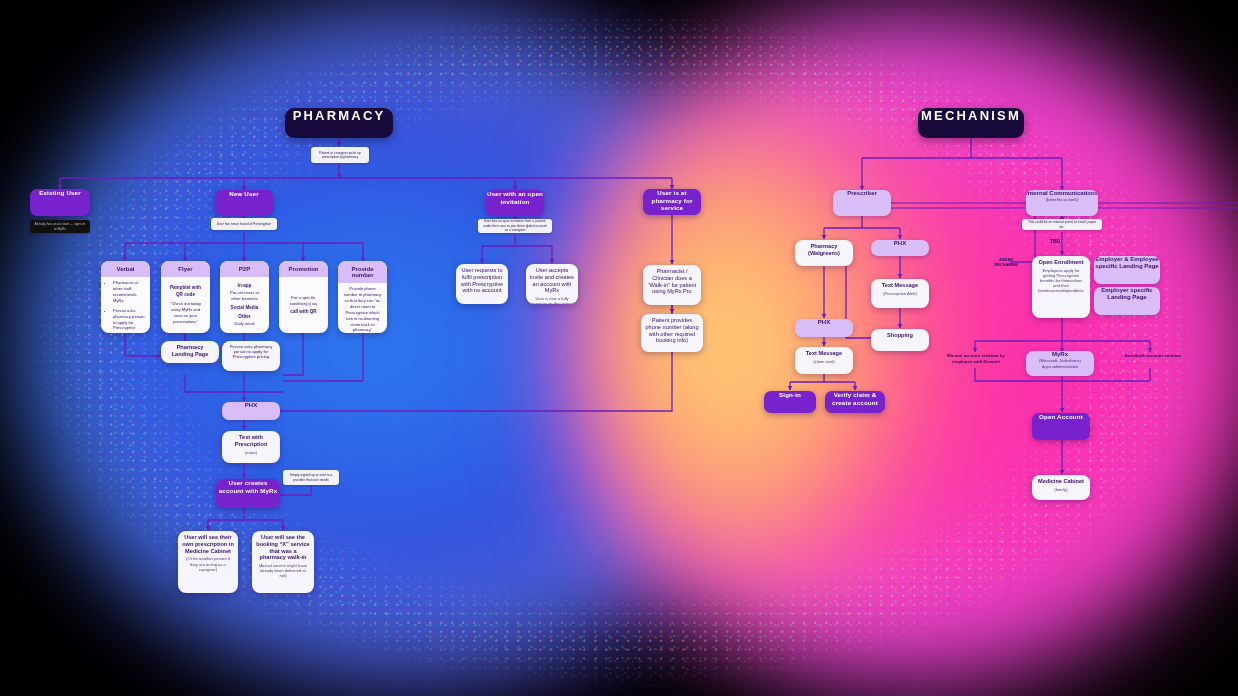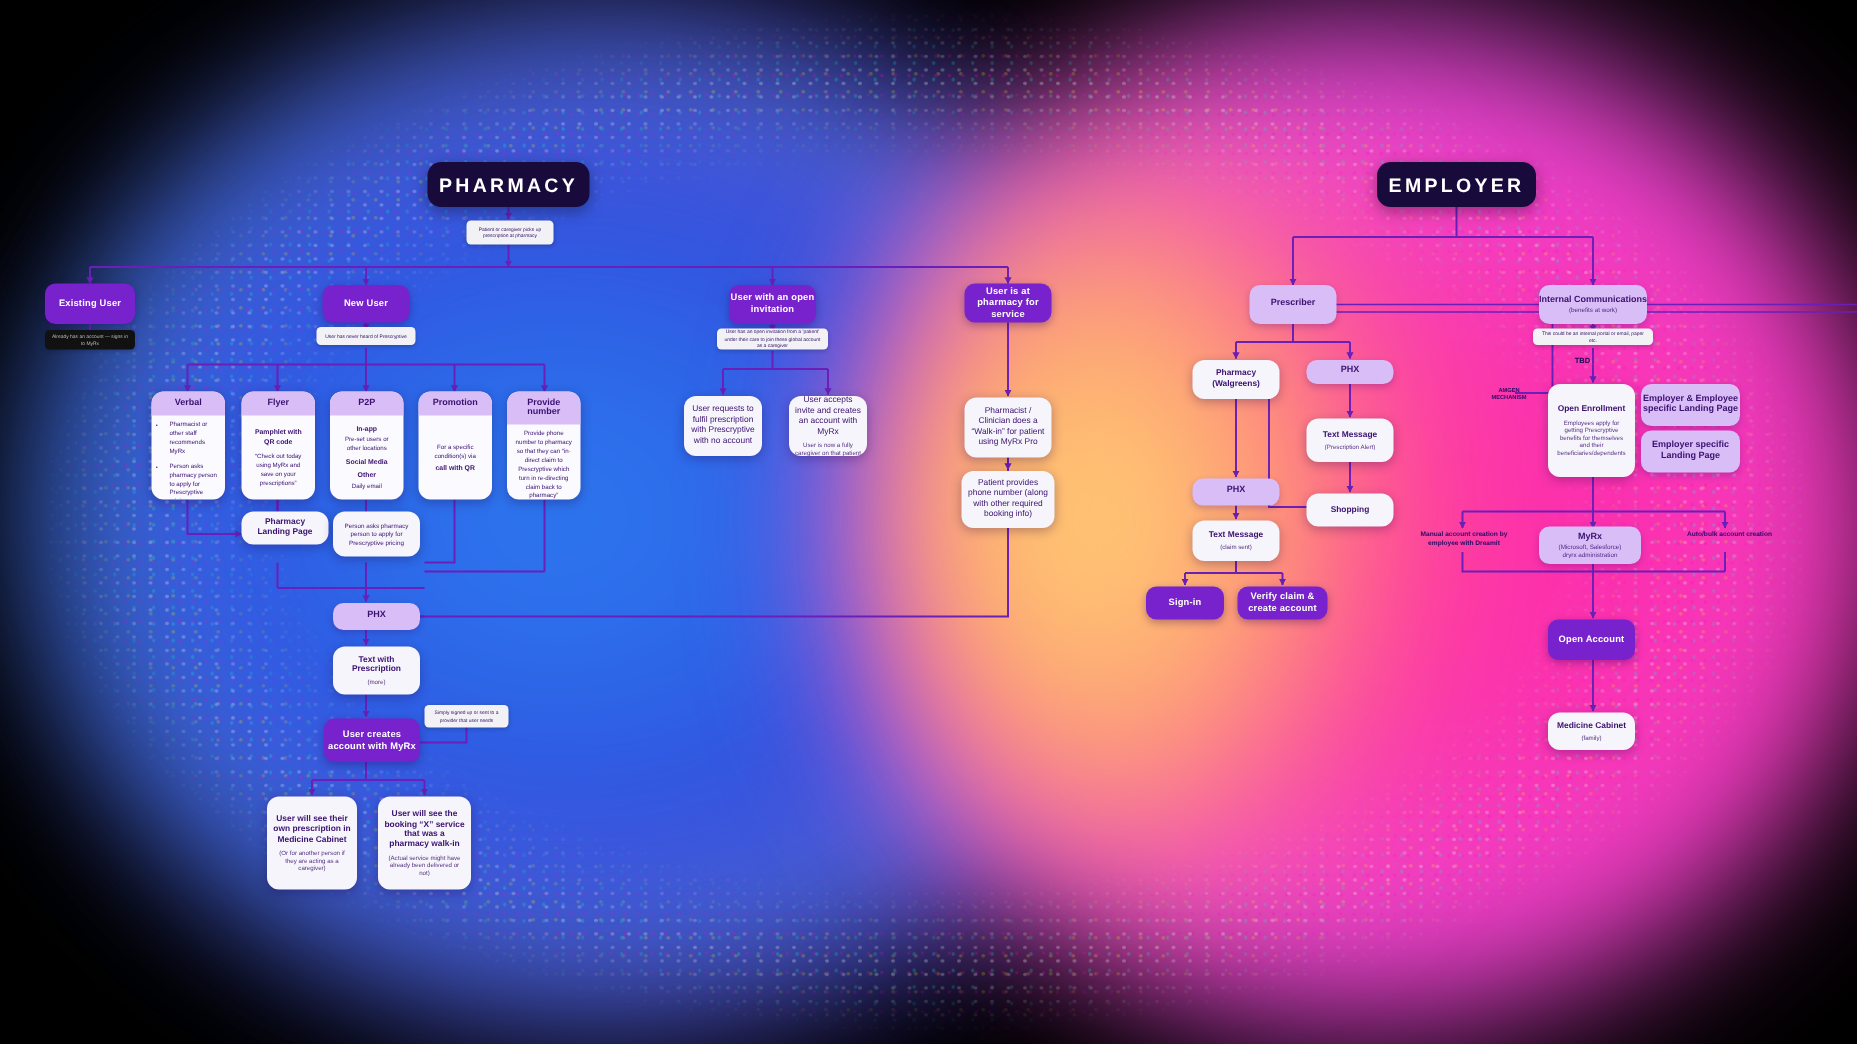--- a/index.html
+++ b/index.html
@@ -33,21 +33,21 @@
       radial-gradient(circle at 70% 10%, rgba(255,255,0,.7) 0 1px, transparent 1.4px);
     background-size:11px 9px,13px 11px,9px 13px,15px 12px;
     -webkit-mask-image:radial-gradient(ellipse 600px 345px at 619px 348px, transparent 70%, #000 86%, transparent 99%);
     mask-image:radial-gradient(ellipse 600px 345px at 619px 348px, transparent 70%, #000 86%, transparent 99%);}
 
   
   #wires{position:absolute;left:0;top:0;width:1238px;height:696px;pointer-events:none;}
 
   
   .node{position:absolute;box-sizing:border-box;display:flex;flex-direction:column;
-        align-items:center;justify-content:center;text-align:center;
+        align-items:center;text-align:center;
         border-radius:7px;overflow:hidden;}
   .node .ttl{font-weight:bold;line-height:1.22;}
   .node .sub{line-height:1.25;font-weight:normal;}
 
   
   .hdr{background:#190a3c;color:#fff;border-radius:9px;
        font-weight:bold;letter-spacing:2.2px;font-size:13px;
        box-shadow:0 3px 10px rgba(0,0,0,.35);}
 
   
@@ -340,21 +340,21 @@
     <span class="ttl">User is at pharmacy for service</span>
   </div>
   <div class="node card" style="left:643px;top:265px;width:58px;height:40px;">
     <span class="ttl" style="font-weight:normal;">Pharmacist / Clinician does a “Walk-in” for patient using MyRx Pro</span>
   </div>
   <div class="node card" style="left:641px;top:314px;width:62px;height:38px;">
     <span class="ttl" style="font-weight:normal;">Patient provides phone number (along with other required booking info)</span>
   </div>
 
   <div class="hdr node" style="left:918px;top:108px;width:106px;height:30px;">
-    <span>EMPLOYER</span>
+    <span>MECHANISM</span>
   </div>
 
   <div class="node lav" style="left:833px;top:190px;width:58px;height:26px;">
     <span class="ttl">Prescriber</span>
   </div>
 
   <div class="node card" style="left:795px;top:240px;width:58px;height:26px;">
     <span class="ttl">Pharmacy</span>
     <span class="ttl">(Walgreens)</span>
   </div>

